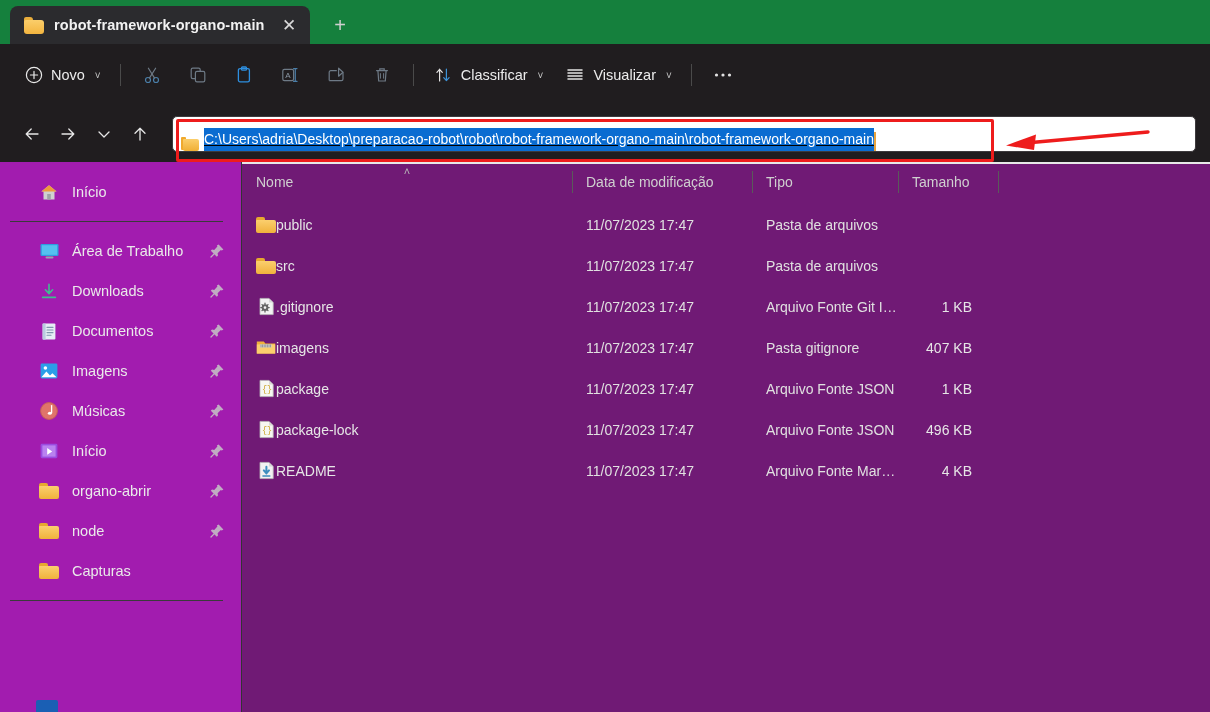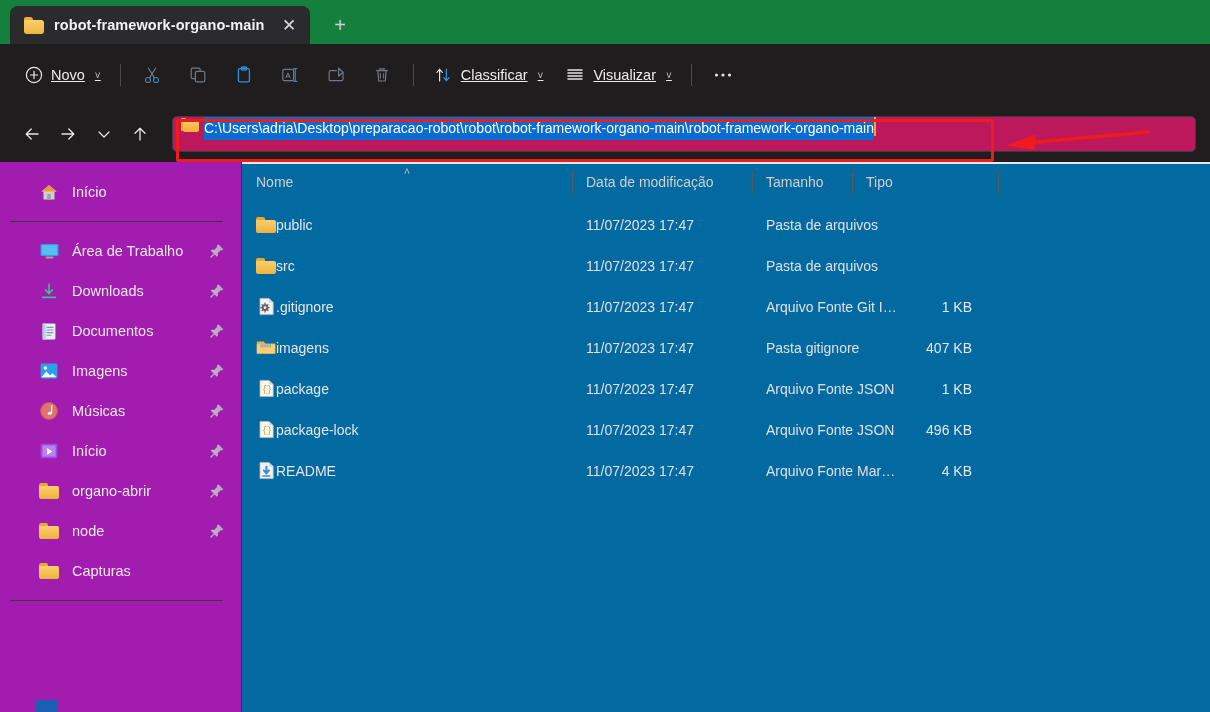--- a/index.html
+++ b/index.html
@@ -62,21 +62,20 @@
   .toolbar {
     height: 62px; flex: 0 0 62px;
     background: #201d1f;
     display: flex; align-items: center;
     padding: 0 14px;
   }
   .tb-btn {
     height: 38px; display: flex; align-items: center; gap: 8px;
     padding: 0 11px; border-radius: 5px; color: #e9e9e9; font-size: 14.5px;
     white-space: nowrap;
-    text-decoration: underline;
   }
   .tb-icon-btn {
     width: 46px; height: 38px; display: flex; align-items: center; justify-content: center;
     border-radius: 5px;
   }
   .tb-sep { width: 1px; height: 22px; background: #4a4a4a; margin: 0 8px; flex: 0 0 1px; }
   .chev { font-size: 10px; color: #c8c8c8; margin-left: 2px; }
   .tb-label { color: #ececec; }
   svg { display: block; }
 
@@ -87,23 +86,23 @@
     display: flex; align-items: center;
     padding: 0 14px;
     position: relative;
   }
   .nav-btn {
     width: 36px; height: 36px; display: flex; align-items: center; justify-content: center;
     color: #e6e6e6; border-radius: 5px; flex: 0 0 36px;
   }
   .addressbar {
     flex: 1 1 auto; height: 36px; margin-left: 14px;
-    background: #be185d; border: 1px solid #3d3a3d; border-radius: 5px;
-    display: flex; align-items: flex-start; padding: 0 8px;
-    position: relative; overflow: hidden;
+    background: #ffffff; border: 1px solid #3d3a3d; border-radius: 5px;
+    display: flex; align-items: flex-end; padding: 0 8px;
+    position: relative; overflow: hidden; text-decoration: underline;
   }
   .ab-folder { width: 18px; height: 15px; position: relative; flex: 0 0 18px; margin-right: 5px; }
   .ab-folder .fbody {
     position: absolute; left: 2px; bottom: 0; width: 16px; height: 12px;
     background: linear-gradient(180deg,#fbce6b 0%,#f0af34 100%); border-radius: 1px 2px 2px 2px;
   }
   .ab-folder .ftab { position: absolute; left: 0; top: 1px; width: 5px; height: 13px; background: #f0a92c; border-radius: 1px; }
   .ab-path {
     font-size: 14px; color: #ffffff; background: #0a6cd1;
     white-space: nowrap; padding: 1px 0 2px 0; line-height: 20px;
@@ -140,21 +139,21 @@
   .folder-ico .fb { position: absolute; left: 0; bottom: 0; width: 20px; height: 13px;
     background: linear-gradient(180deg,#fbcf6e 0%,#f0b23c 100%); border-radius: 1px 2px 2px 2px; }
   .folder-ico .ft { position: absolute; left: 0; top: 0; width: 9px; height: 4px; background: #e7a92f; border-radius: 2px 2px 0 0; }
 
   .bottom-blue {
     position: absolute; left: 36px; bottom: -6px; width: 22px; height: 18px;
     background: #1a5fb4; border-radius: 2px;
   }
 
   
-  .content { flex: 1 1 auto; display: flex; flex-direction: column; background: #0369a1; min-width: 0; position: relative; }
+  .content { flex: 1 1 auto; display: flex; flex-direction: column; background: #701a75; min-width: 0; position: relative; }
   .col-head {
     height: 38px; flex: 0 0 38px; display: flex; align-items: center;
     color: #cfcfcf; font-size: 14px; position: relative;
     border-top: 2px solid #e8e8e8;
   }
   .col-head .ch { position: relative; height: 100%; display: flex; align-items: center; padding-left: 14px; }
   .col-head .ch:not(:first-child)::before {
     content: ""; position: absolute; left: 0; top: 7px; bottom: 7px; width: 1px; background: #5a5a5a;
   }
   .ch.c-name { width: 330px; flex: 0 0 330px; }
@@ -510,25 +509,25 @@
     <div class="content">
 
       <div class="col-head">
         <div class="ch c-name">
           <span>Nome</span>
           <span class="sort-caret">˄</span>
         </div>
         <div class="ch c-date">
           <span>Data de modificação</span>
         </div>
+        <div class="ch c-type">
+          <span>Tipo</span>
+        </div>
         <div class="ch c-size">
           <span>Tamanho</span>
-        </div>
-        <div class="ch c-type">
-          <span>Tipo</span>
         </div>
         <div class="ch c-rest"></div>
       </div>
 
       <div class="rows">
 
         <div class="row">
           <div class="cell c-name">
             <span class="file-ico">
               <span class="folder-ico">

